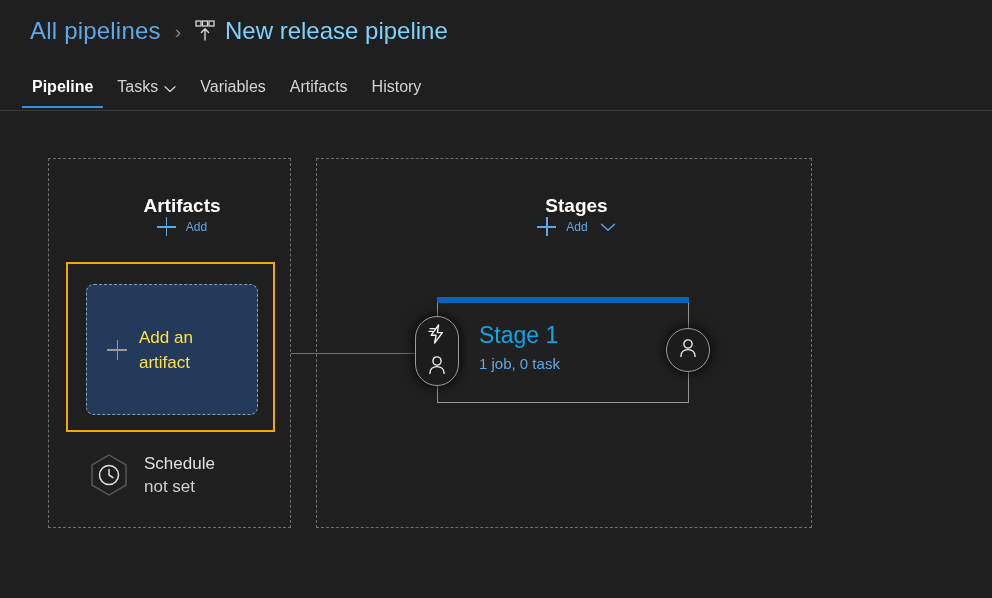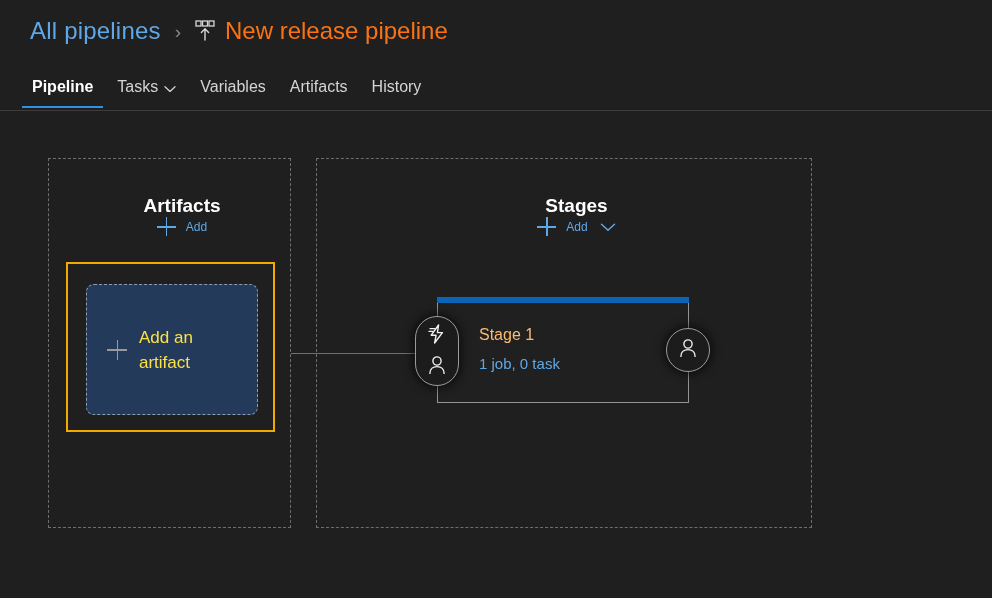--- a/index.html
+++ b/index.html
@@ -30,21 +30,21 @@
     font-size: 19px;
     margin: 0 13px 0 14px;
     line-height: 1;
   }
   .crumb-icon {
     width: 22px; height: 24px;
     margin-right: 9px;
     display: inline-flex; align-items: center; justify-content: center;
   }
   .crumb-current {
-    color: #f97316;
+    color: #7dd3fc;
     font-size: 24px;
     white-space: nowrap;
   }
 
   
   #tabbar {
     position: absolute;
     left: 0; top: 66px;
     width: 992px; height: 45px;
     display: flex; align-items: flex-start;
@@ -205,22 +205,22 @@
     background: #202020;
     border: 1px solid #949494;
     border-top: none;
     cursor: pointer;
   }
   #stage-text {
     position: absolute;
     left: 42px; top: 26px;
   }
   .stage-title {
-    color: #fdba74;
-    font-size: 16px;
+    color: #0ea5e9;
+    font-size: 23px;
     line-height: 24px;
     white-space: nowrap;
   }
   .stage-sub {
     color: #5fa8e8;
     font-size: 15px;
     margin-top: 8px;
     white-space: nowrap;
   }
   #pre-pill {
@@ -303,20 +303,33 @@
   <div id="artifact-focus">
     <div id="artifact-tile">
       <span class="artifact-plus"></span>
       <span class="artifact-text">
         <span>Add an</span><br>
         <span>artifact</span>
       </span>
     </div>
   </div>
 
+  <div id="schedule">
+    <span class="sched-hex">
+      <svg width="46" height="46" viewBox="0 0 46 46">
+        <polygon points="23,3 40,13 40,33 23,43 6,33 6,13" fill="none" stroke="#5c5c5c" stroke-width="1.4"></polygon>
+        <circle cx="23" cy="23" r="9.5" fill="none" stroke="#e2e2e2" stroke-width="1.5"></circle>
+        <path d="M23 17.5 L23 23 L27 25.6" fill="none" stroke="#e2e2e2" stroke-width="1.5" stroke-linecap="round" stroke-linejoin="round"></path>
+      </svg>
+    </span>
+    <span class="sched-text">
+      <span>Schedule</span><br>
+      <span class="l2">not set</span>
+    </span>
+  </div>
 </div>
 
 <div id="stages-panel">
   <div class="panel-header">
     <span class="panel-title">Stages</span>
     <span class="vdiv"></span>
     <span class="add-group">
       <span class="plus-icon"></span>
       <span class="add-label">Add</span>
       <span class="add-chev">

